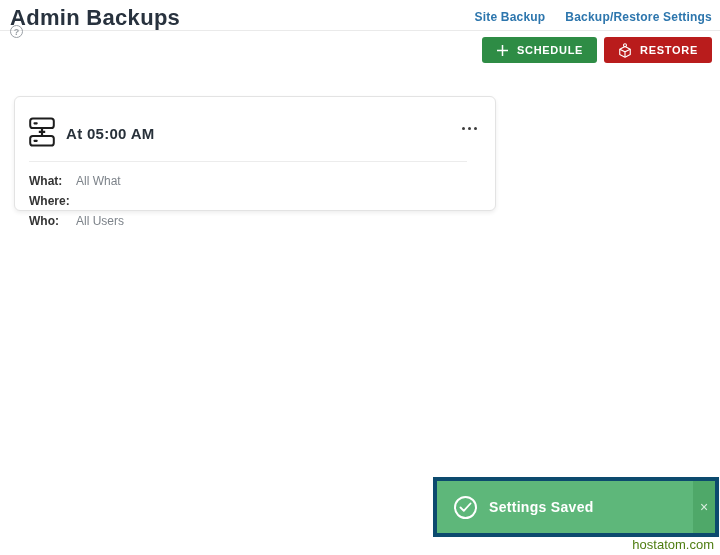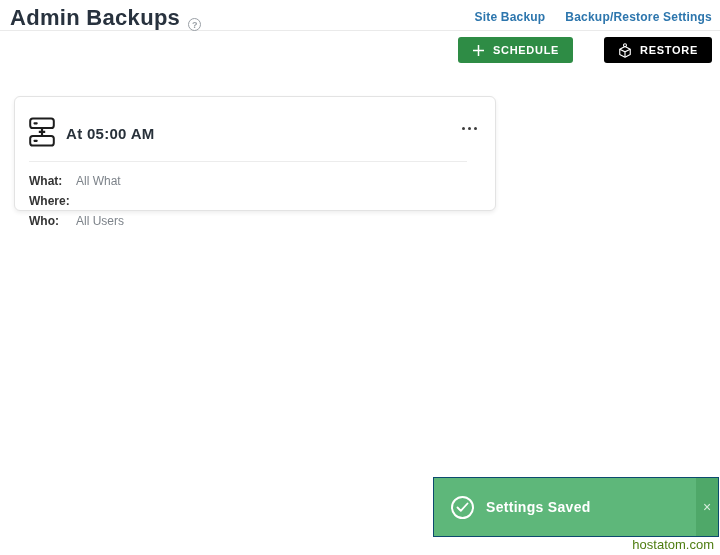--- a/index.html
+++ b/index.html
@@ -3,36 +3,36 @@
 <meta charset="utf-8">
 <style>
   * { margin:0; padding:0; box-sizing:border-box; }
   html,body { width:720px; height:555px; background:#ffffff; overflow:hidden;
     font-family:"Liberation Sans", sans-serif; position:relative; }
 
   
   .header { height:31px; border-bottom:1px solid #eaeaea;
     display:flex; justify-content:space-between; align-items:flex-start;
     padding:0 8px 0 10px; }
-  .title-wrap { display:flex; align-items:flex-end; gap:8px; padding-top:5px; }
+  .title-wrap { display:flex; align-items:flex-start; padding-top:5px;flex-direction:column; }
   .page-title { font-size:22px; font-weight:600; color:#28323e; letter-spacing:0.3px; }
   .help-icon { width:13px; height:13px; border:1px solid #9aa0a6; border-radius:50%;
     color:#9aa0a6; font-size:9px; font-weight:700; display:flex;
     align-items:center; justify-content:center; margin-top:-6px; cursor:pointer; }
   .header-links { display:flex; gap:20px; padding-top:10px;align-items:center; }
   .header-link { color:#2d76ad; font-size:12px; font-weight:700; text-decoration:none;
     letter-spacing:0.2px; cursor:pointer; }
 
   
   .toolbar { display:flex; justify-content:flex-end; gap:7px; padding:6px 8px 0 0; }
   .btn { display:flex; align-items:center; gap:8px; height:26px; padding:9px 14px;
     border:none; border-radius:3px; color:#fff; font-size:11px; font-weight:700;
-    letter-spacing:0.7px; cursor:pointer; font-family:"Liberation Sans", sans-serif;margin-left:24px; }
+    letter-spacing:0.7px; cursor:pointer; font-family:"Liberation Sans", sans-serif; }
   .btn-schedule { background:#2e8c45; }
-  .btn-restore  { background:#000000; }
+  .btn-restore  { background:#b91c1c; }
   .btn svg { display:block; }
 
   
   .card { position:absolute; left:14px; top:96px; width:482px; height:115px;
     background:#fff; border:1px solid #e3e3e3; border-radius:6px;
     box-shadow:0 2px 4px rgba(0,0,0,0.07); }
   .card-header { display:flex; align-items:center; padding:21px 16px 0 14px; height:52px; }
   .drive-icon { flex:0 0 auto; }
   .card-title { margin-left:11px; font-size:15px; font-weight:600; color:#28313a;
     letter-spacing:0.3px; }
@@ -42,21 +42,21 @@
   .card-divider { border-bottom:1px solid #ececec; margin:12px 28px 0 14px; }
   .card-body { padding:9px 14px 0 14px; }
   .row { display:flex; align-items:center; min-height:20px; font-size:12px; }
   .row-label { width:47px; font-weight:700; color:#333; flex:0 0 auto; }
   .row-value { color:#7d838a; }
   .badge { font-family:"DejaVu Sans Mono", monospace; font-size:11px;
     background:#f0f0f0; color:#4d5257; padding:2px 6px; border-radius:3px; }
 
   
   .toast-outline { position:absolute; left:433px; top:477px; width:286px; height:60px;
-    border:1px solid #0c4a6e; }
+    border:4px solid #0c4a6e; }
   .toast { width:100%; height:100%; background:#5eb77a; display:flex; align-items:center; }
   .toast-check { width:23px; height:23px; border:2px solid #fff; border-radius:50%;
     margin-left:17px; display:flex; align-items:center; justify-content:center; flex:0 0 auto; }
   .toast-msg { color:#fff; font-size:14px; font-weight:700; letter-spacing:0.3px;
     margin-left:12px; flex:1 1 auto; }
   .toast-close { width:22px; height:100%; background:#4fa869; color:#d9efdf;
     display:flex; align-items:center; justify-content:center; font-size:14px;
     cursor:pointer; flex:0 0 auto; }
 
   

